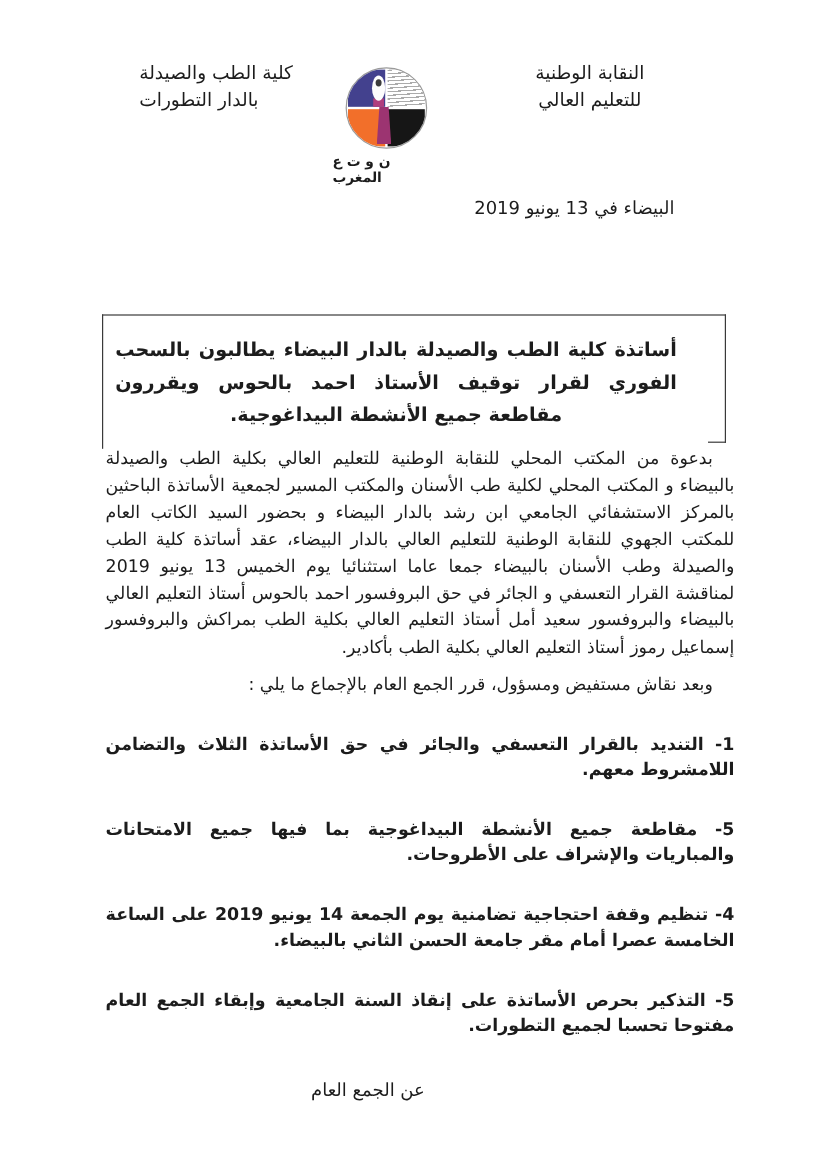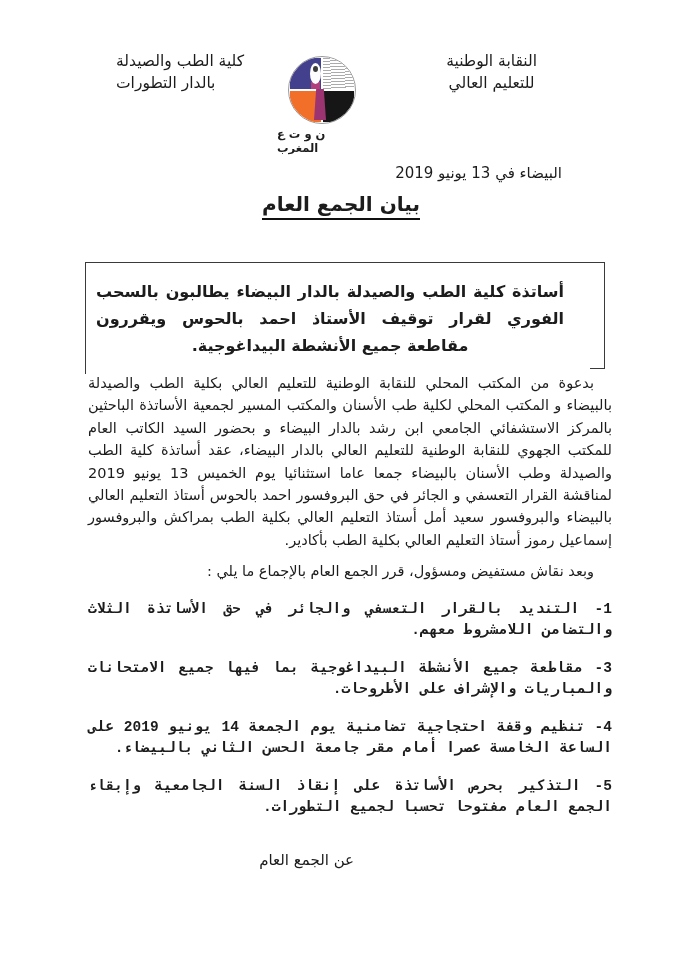--- a/index.html
+++ b/index.html
@@ -35,21 +35,21 @@
     border:1.4px solid #3a3a3a;border-bottom:none;box-sizing:border-box;}
   .stmt-box::before{content:"";position:absolute;left:-1.4px;bottom:-9px;width:1.4px;height:9px;background:#3a3a3a;}
   .stmt-box::after{content:"";position:absolute;right:-1.4px;bottom:-4px;width:15px;height:4px;
     border-bottom:1.4px solid #3a3a3a;border-right:1.4px solid #3a3a3a;box-sizing:border-box;}
   .stmt-text{padding:15px 40px 0 10px;font-size:16px;font-weight:bold;line-height:27px;
     text-align:justify;text-align-last:center;}
   
   .body-text{position:absolute;top:372px;right:70px;left:88px;font-size:14.5px;line-height:22.4px;text-align:justify;}
   .intro-par{text-indent:18px;margin:0;}
   .decision-intro{margin:9px 0 0 0;text-indent:18px;}
-  .decision-item{margin:16px 0 0 0;font-weight:bold;line-height:21.5px;font-family:Liberation Mono, monospace;}
+  .decision-item{margin:28px 0 0 0;font-weight:bold;line-height:21.5px;}
   .signature{margin:30px 258px 0 0;font-size:15px;}
 </style>
 </head>
 <body>
 
 <div class="page">
 
   <div class="hdr-right">
     <div>النقابة الوطنية</div>
     <div>للتعليم العالي</div>
@@ -68,31 +68,28 @@
     </div>
     <div class="logo-caption">ن و ت ع المغرب</div>
   </div>
 
   <div class="hdr-left">
     <div>كلية الطب والصيدلة</div>
     <div>بالدار التطورات</div>
   </div>
 
   <div class="date-line">البيضاء في 13 يونيو 2019</div>
-  <div class="doc-title">
-    <span>بيان الجمع العام</span>
-  </div>
 
   <div class="stmt-box">
     <div class="stmt-text">أساتذة كلية الطب والصيدلة بالدار البيضاء يطالبون بالسحب الفوري لقرار توقيف الأستاذ احمد بالحوس ويقررون مقاطعة جميع الأنشطة البيداغوجية.</div>
   </div>
 
   <div class="body-text">
     <p class="intro-par">بدعوة من المكتب المحلي للنقابة الوطنية للتعليم العالي بكلية الطب والصيدلة بالبيضاء و المكتب المحلي لكلية طب الأسنان والمكتب المسير لجمعية الأساتذة الباحثين بالمركز الاستشفائي الجامعي ابن رشد بالدار البيضاء و بحضور السيد الكاتب العام للمكتب الجهوي للنقابة الوطنية للتعليم العالي بالدار البيضاء، عقد أساتذة كلية الطب والصيدلة وطب الأسنان بالبيضاء جمعا عاما استثنائيا يوم الخميس 13 يونيو 2019 لمناقشة القرار التعسفي و الجائر في حق البروفسور احمد بالحوس أستاذ التعليم العالي بالبيضاء والبروفسور سعيد أمل أستاذ التعليم العالي بكلية الطب بمراكش والبروفسور إسماعيل رموز أستاذ التعليم العالي بكلية الطب بأكادير.</p>
     <p class="decision-intro">وبعد نقاش مستفيض ومسؤول، قرر الجمع العام بالإجماع ما يلي :</p>
     <p class="decision-item">1- التنديد بالقرار التعسفي والجائر في حق الأساتذة الثلاث والتضامن اللامشروط معهم.</p>
-    <p class="decision-item">3- مقاطعة جميع الأنشطة البيداغوجية بما فيها جميع الامتحانات والمباريات والإشراف على الأطروحات.</p>
+    <p class="decision-item">5- مقاطعة جميع الأنشطة البيداغوجية بما فيها جميع الامتحانات والمباريات والإشراف على الأطروحات.</p>
     <p class="decision-item">4- تنظيم وقفة احتجاجية تضامنية يوم الجمعة 14 يونيو 2019 على الساعة الخامسة عصرا أمام مقر جامعة الحسن الثاني بالبيضاء.</p>
     <p class="decision-item">5- التذكير بحرص الأساتذة على إنقاذ السنة الجامعية وإبقاء الجمع العام مفتوحا تحسبا لجميع التطورات.</p>
     <p class="signature">عن الجمع  العام</p>
   </div>
 
 </div>
 
 </body></html>

